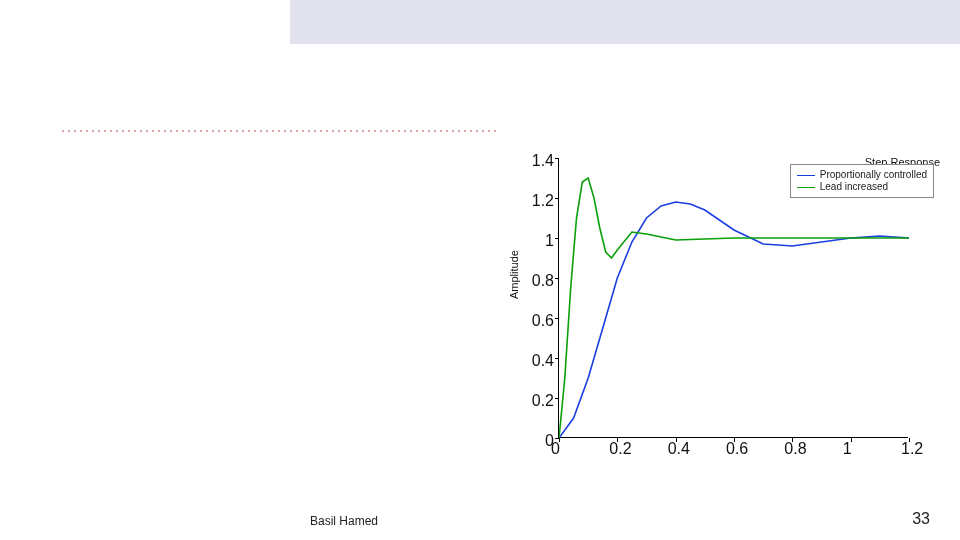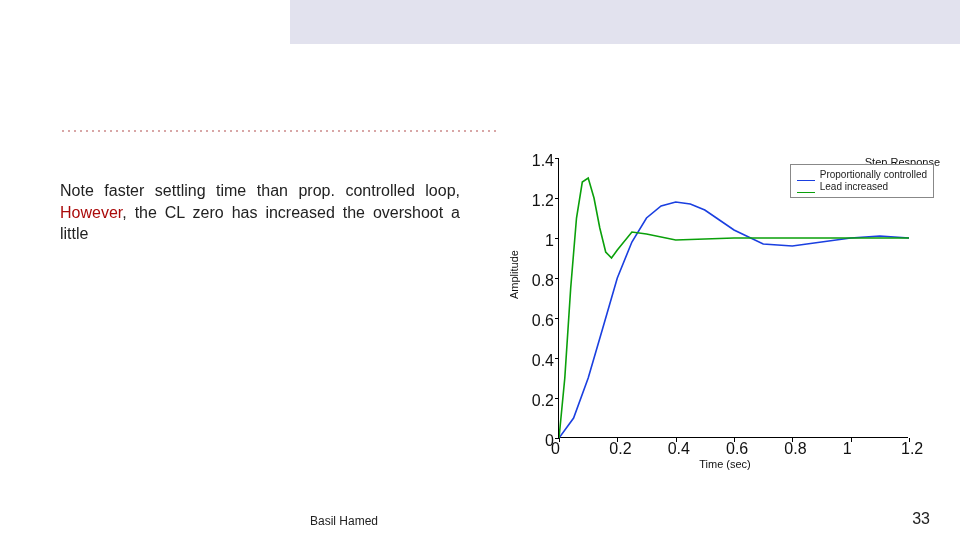--- a/index.html
+++ b/index.html
@@ -14,37 +14,33 @@
   .body p { margin-bottom: 2px; text-align: justify; text-justify: inter-word; }
   .redword { color: #aa0a0a; }
   .zeta { display:inline-block; color:#8a0a0a; font-style: italic; border-bottom:1px dotted #c08a8a; padding:0 3px; }
   .chart { position: absolute; left: 510px; top: 140px; width: 430px; height: 330px; }
   .chart-title { position:absolute; left:0; right:0; top:0; text-align:right; font-size:11px; color:#111;margin-top:16px; }
   .axes { position:absolute; left:48px; top:18px; width:350px; height:280px; border-left:1px solid #000; border-bottom:1px solid #000; }
   .ylabel { position:absolute; left:0; top:50%; transform: translate(-2px,-50%) rotate(-90deg); transform-origin:left top; font-size:11px; color:#111; }
   .xlabel { position:absolute; left:0; right:0; bottom:0; text-align:center; font-size:11px; color:#111; }
   .tick { position:absolute; font-size:16px; color:#111; }
   .legend { position:absolute; right:6px; top:24px; border:1px solid #888; background:#fff; font-size:10px; padding:4px 6px; line-height:1.2; }
-  .legend-row { display:flex; align-items:flex-end; gap:5px; }
+  .legend-row { display:flex; align-items:center; gap:5px; }
   .legend-swatch { width:18px; height:0; border-top:1.5px solid; }
   .footer-author { position:absolute; left:310px; bottom:12px; font-size:12px; color:#222; }
   .footer-page { position:absolute; right:30px; bottom:12px; font-size:16px; color:#222; }
   svg.plot { position:absolute; left:0; top:0; }
 </style>
 </head>
 <body>
 <div class="slide">
   <div class="topband"></div>
   <div class="title-underline"></div>
 
   <div class="body">
-    <p>
-      <span>Note faster settling time than prop. controlled loop, </span>
-      <span class="redword">However</span><span>, the CL zero has increased the overshoot a little</span>
-    </p>
   </div>
 
   <div class="chart">
     <div class="chart-title">Step Response</div>
     <div class="ylabel">Amplitude</div>
     <div class="axes">
       <svg class="plot" width="350" height="280" viewBox="0 0 350 280">
         <g id="curves">
             <path d="M0.0,280.0 L14.6,260.0 L29.2,220.0 L43.8,170.0 L58.3,120.0 L72.9,84.0 L87.5,60.0 L102.1,48.0 L116.7,44.0 L131.3,46.0 L145.8,52.0 L160.4,62.0 L175.0,72.0 L204.2,86.0 L233.3,88.0 L262.5,84.0 L291.7,80.0 L320.8,78.0 L350.0,80.0 " fill="none" stroke="#1a3fe0" stroke-width="1.6"></path>
             <path d="M0.0,280.0 L5.8,220.0 L11.7,130.0 L17.5,60.0 L23.3,24.0 L29.2,20.0 L35.0,40.0 L40.8,70.0 L46.7,94.0 L52.5,100.0 L58.3,92.0 L72.9,74.0 L87.5,76.0 L116.7,82.0 L175.0,80.0 L233.3,80.0 L291.7,80.0 L350.0,80.0 " fill="none" stroke="#0aa00a" stroke-width="1.6"></path>
@@ -78,21 +74,20 @@
           <div class="tick" style="top: 282px; left: 167px;">0.6</div>
           <div style="position: absolute; top: 280px; height: 4px; width: 1px; background: rgb(0, 0, 0); left: 175px;"></div>
           <div class="tick" style="top: 282px; left: 225.333px;">0.8</div>
           <div style="position: absolute; top: 280px; height: 4px; width: 1px; background: rgb(0, 0, 0); left: 233.333px;"></div>
           <div class="tick" style="top: 282px; left: 283.667px;">1</div>
           <div style="position: absolute; top: 280px; height: 4px; width: 1px; background: rgb(0, 0, 0); left: 291.667px;"></div>
           <div class="tick" style="top: 282px; left: 342px;">1.2</div>
           <div style="position: absolute; top: 280px; height: 4px; width: 1px; background: rgb(0, 0, 0); left: 350px;"></div>
         </div>
     </div>
-    <div class="xlabel">Time (sec)</div>
     <div class="legend">
       <div class="legend-row">
         <span class="legend-swatch" style="border-color:#1a3fe0"></span>
         <span>Proportionally controlled</span>
       </div>
       <div class="legend-row">
         <span class="legend-swatch" style="border-color:#0aa00a"></span>
         <span>Lead increased</span>
       </div>
     </div>

